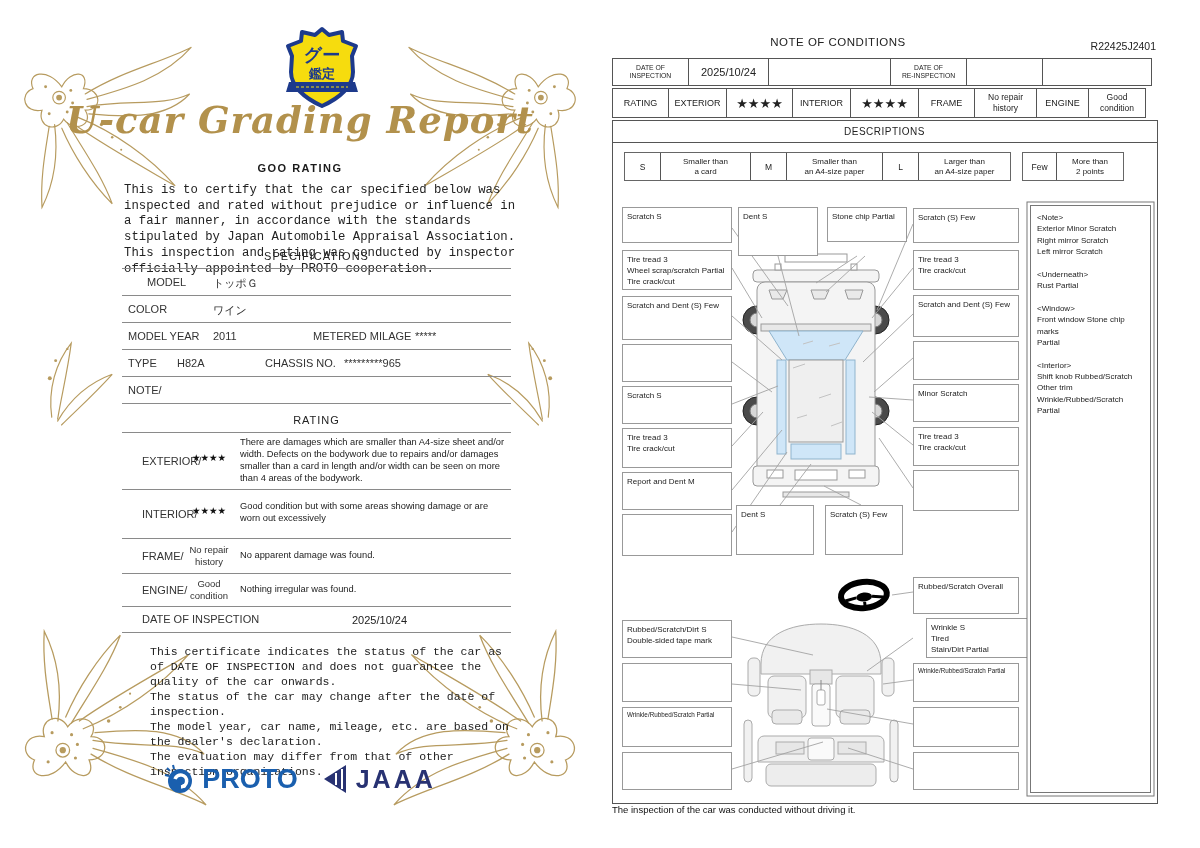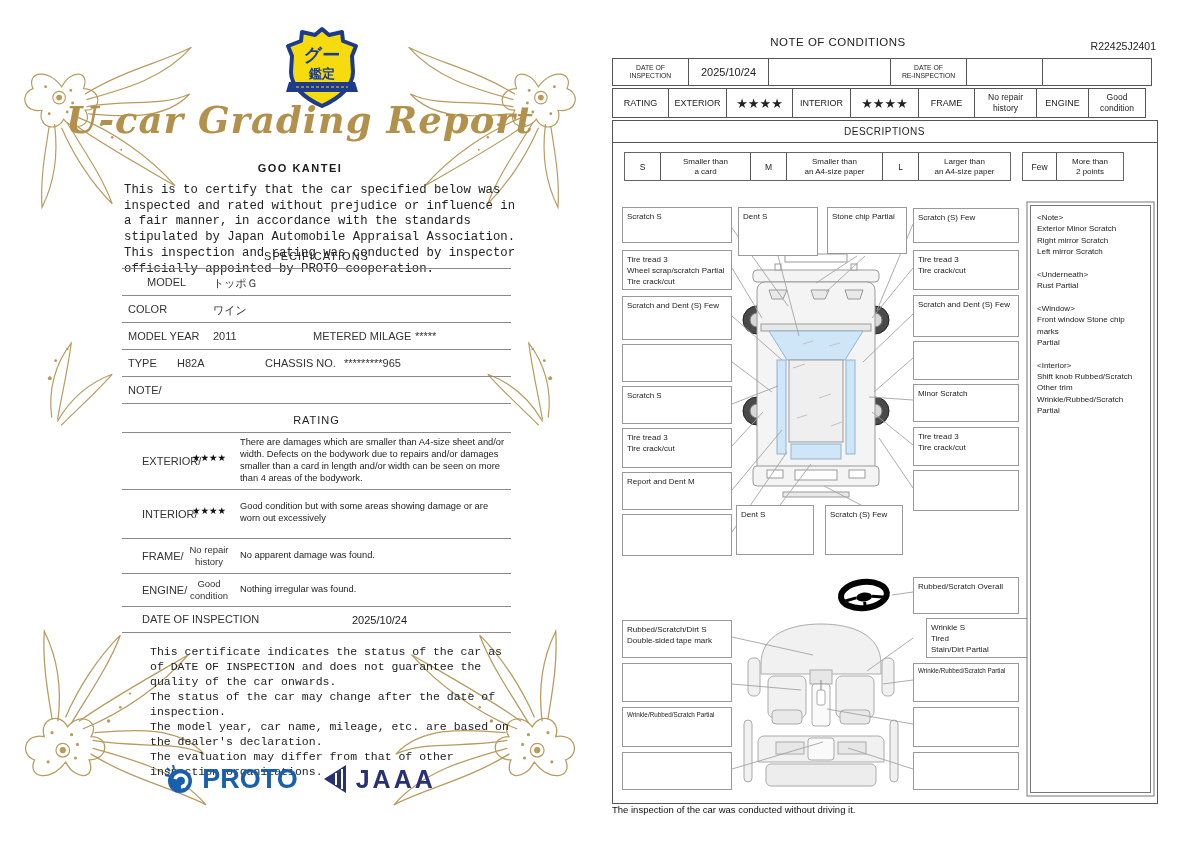--- a/index.html
+++ b/index.html
@@ -111,21 +111,21 @@
 
   <svg class="abs" style="left:282px;top:26px" width="80" height="84" viewBox="0 0 80 84">
     <path d="M40 3 L47 9 L60 6 L61 15 L74 20 L70 30 L71 46 C71 60 58 72 40 80 C22 72 9 60 9 46 L10 30 L6 20 L19 15 L20 6 L33 9 Z" fill="#f6dc0e" stroke="#1d3a8c" stroke-width="4" stroke-linejoin="round"></path>
     <text x="40" y="35" font-size="18" font-weight="bold" fill="#1d3a8c" text-anchor="middle">グー</text>
     <text x="40" y="52" font-size="13" font-weight="bold" fill="#1d3a8c" text-anchor="middle">鑑定</text>
     <path d="M7 56 L73 56 L76 66 L4 66 Z" fill="#1d3a8c"></path>
     <line x1="14" y1="61" x2="66" y2="61" stroke="#f6dc0e" stroke-width="1.2" stroke-dasharray="3 2"></line>
   </svg>
 
   <div class="title">U-car Grading Report</div>
-  <div class="subtitle">GOO KANTEI</div>
+  <div class="subtitle">GOO RATING</div>
   <div class="intro serif">This is to certify that the car specified below was inspected and rated without prejudice or influence in a fair manner, in accordance with the standards stipulated by Japan Automobile Appraisal Association. This inspection and rating was conducted by inspector officially appointed by PROTO cooperation.</div>
 
   <div class="secHead" style="top:250px">SPECIFICATIONS</div>
   <div class="specs">
     <div class="srow">
       <span style="left:25px">MODEL</span>
       <span style="left:91px">トッポＧ</span>
     </div>
     <div class="srow">
       <span style="left:6px">COLOR</span>
@@ -355,21 +355,21 @@
 Tire crack/cut</div>
   <div class="dmg" style="left:12px;top:296px;width:110px;height:44px">Scratch and Dent (S) Few</div>
   <div class="dmg" style="left:12px;top:344px;width:110px;height:38px"></div>
   <div class="dmg" style="left:12px;top:386px;width:110px;height:38px">Scratch S</div>
   <div class="dmg" style="left:12px;top:428px;width:110px;height:40px">Tire tread 3
 Tire crack/cut</div>
   <div class="dmg" style="left:12px;top:472px;width:110px;height:38px">Report and Dent M</div>
   <div class="dmg" style="left:12px;top:514px;width:110px;height:42px"></div>
 
   <div class="dmg" style="left:128px;top:207px;width:80px;height:49px">Dent S</div>
-  <div class="dmg" style="left:217px;top:207px;width:80px;height:47px">Stone chip Partial</div>
+  <div class="dmg" style="left:217px;top:207px;width:80px;height:35px">Stone chip Partial</div>
 
   <div class="dmg" style="left:126px;top:505px;width:78px;height:50px">Dent S</div>
   <div class="dmg" style="left:215px;top:505px;width:78px;height:50px">Scratch (S) Few</div>
 
   <div class="dmg" style="left:303px;top:208px;width:106px;height:35px">Scratch (S) Few</div>
   <div class="dmg" style="left:303px;top:250px;width:106px;height:40px">Tire tread 3
 Tire crack/cut</div>
   <div class="dmg" style="left:303px;top:295px;width:106px;height:42px">Scratch and Dent (S) Few</div>
   <div class="dmg" style="left:303px;top:341px;width:106px;height:39px"></div>
   <div class="dmg" style="left:303px;top:384px;width:106px;height:38px">Minor Scratch</div>

